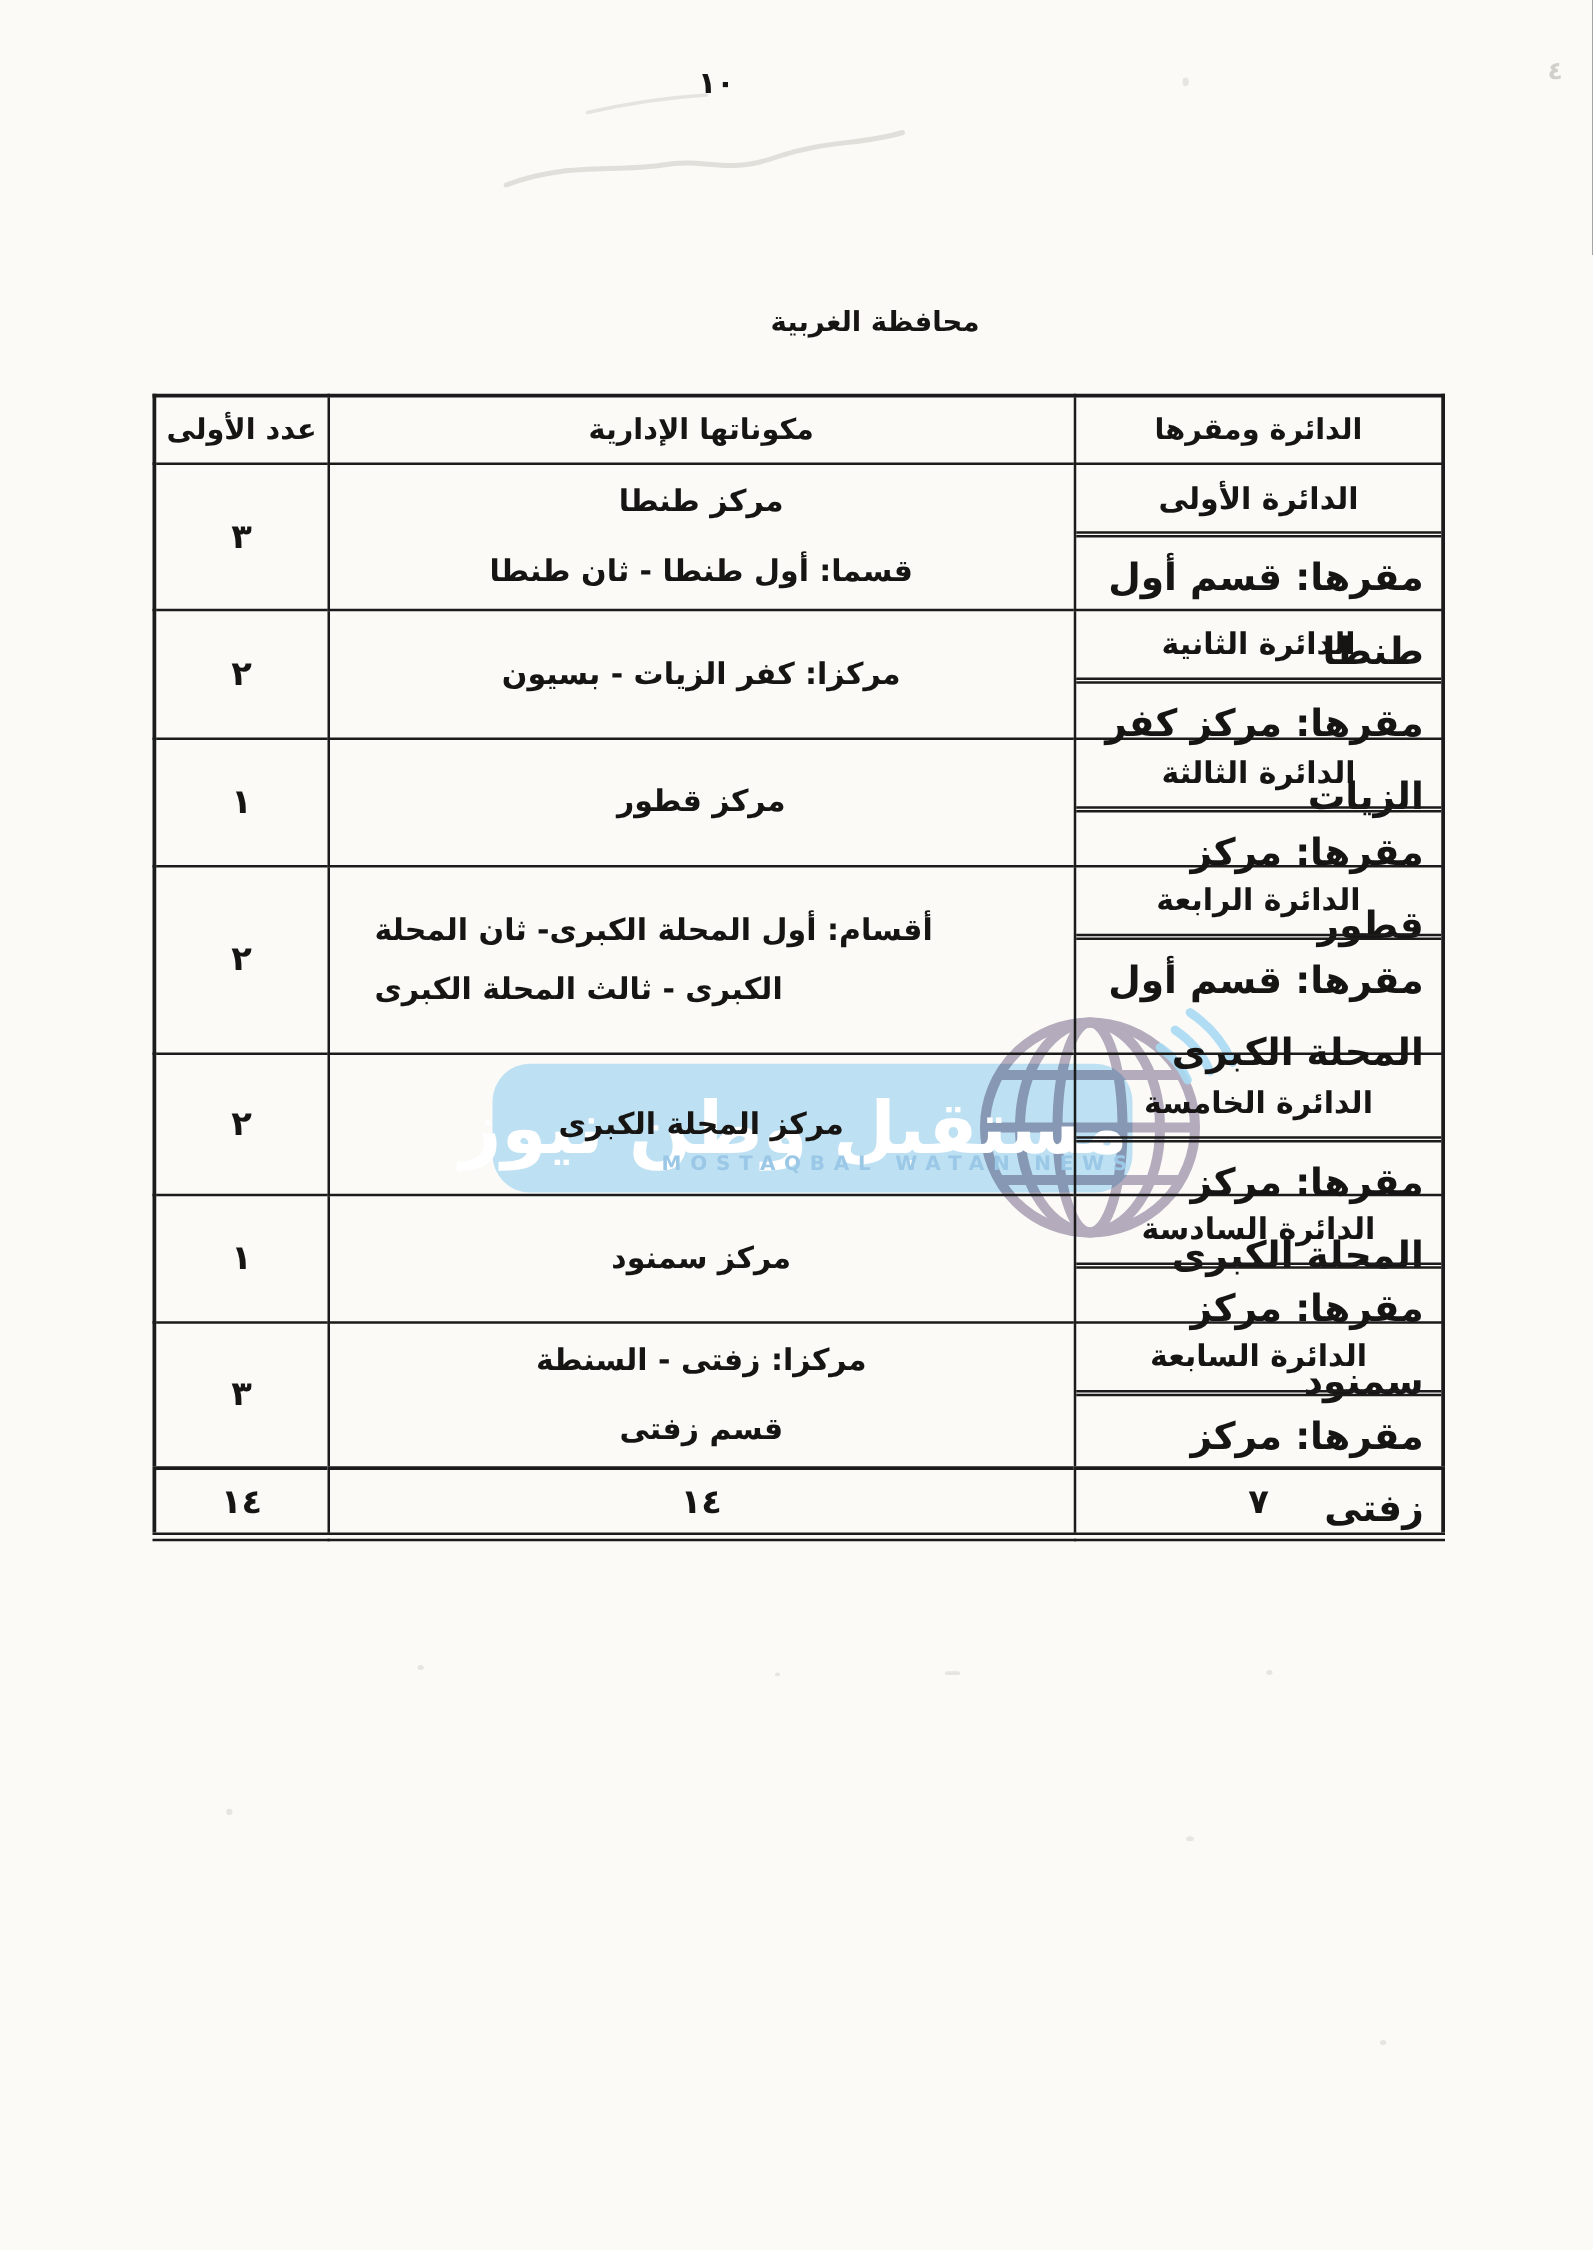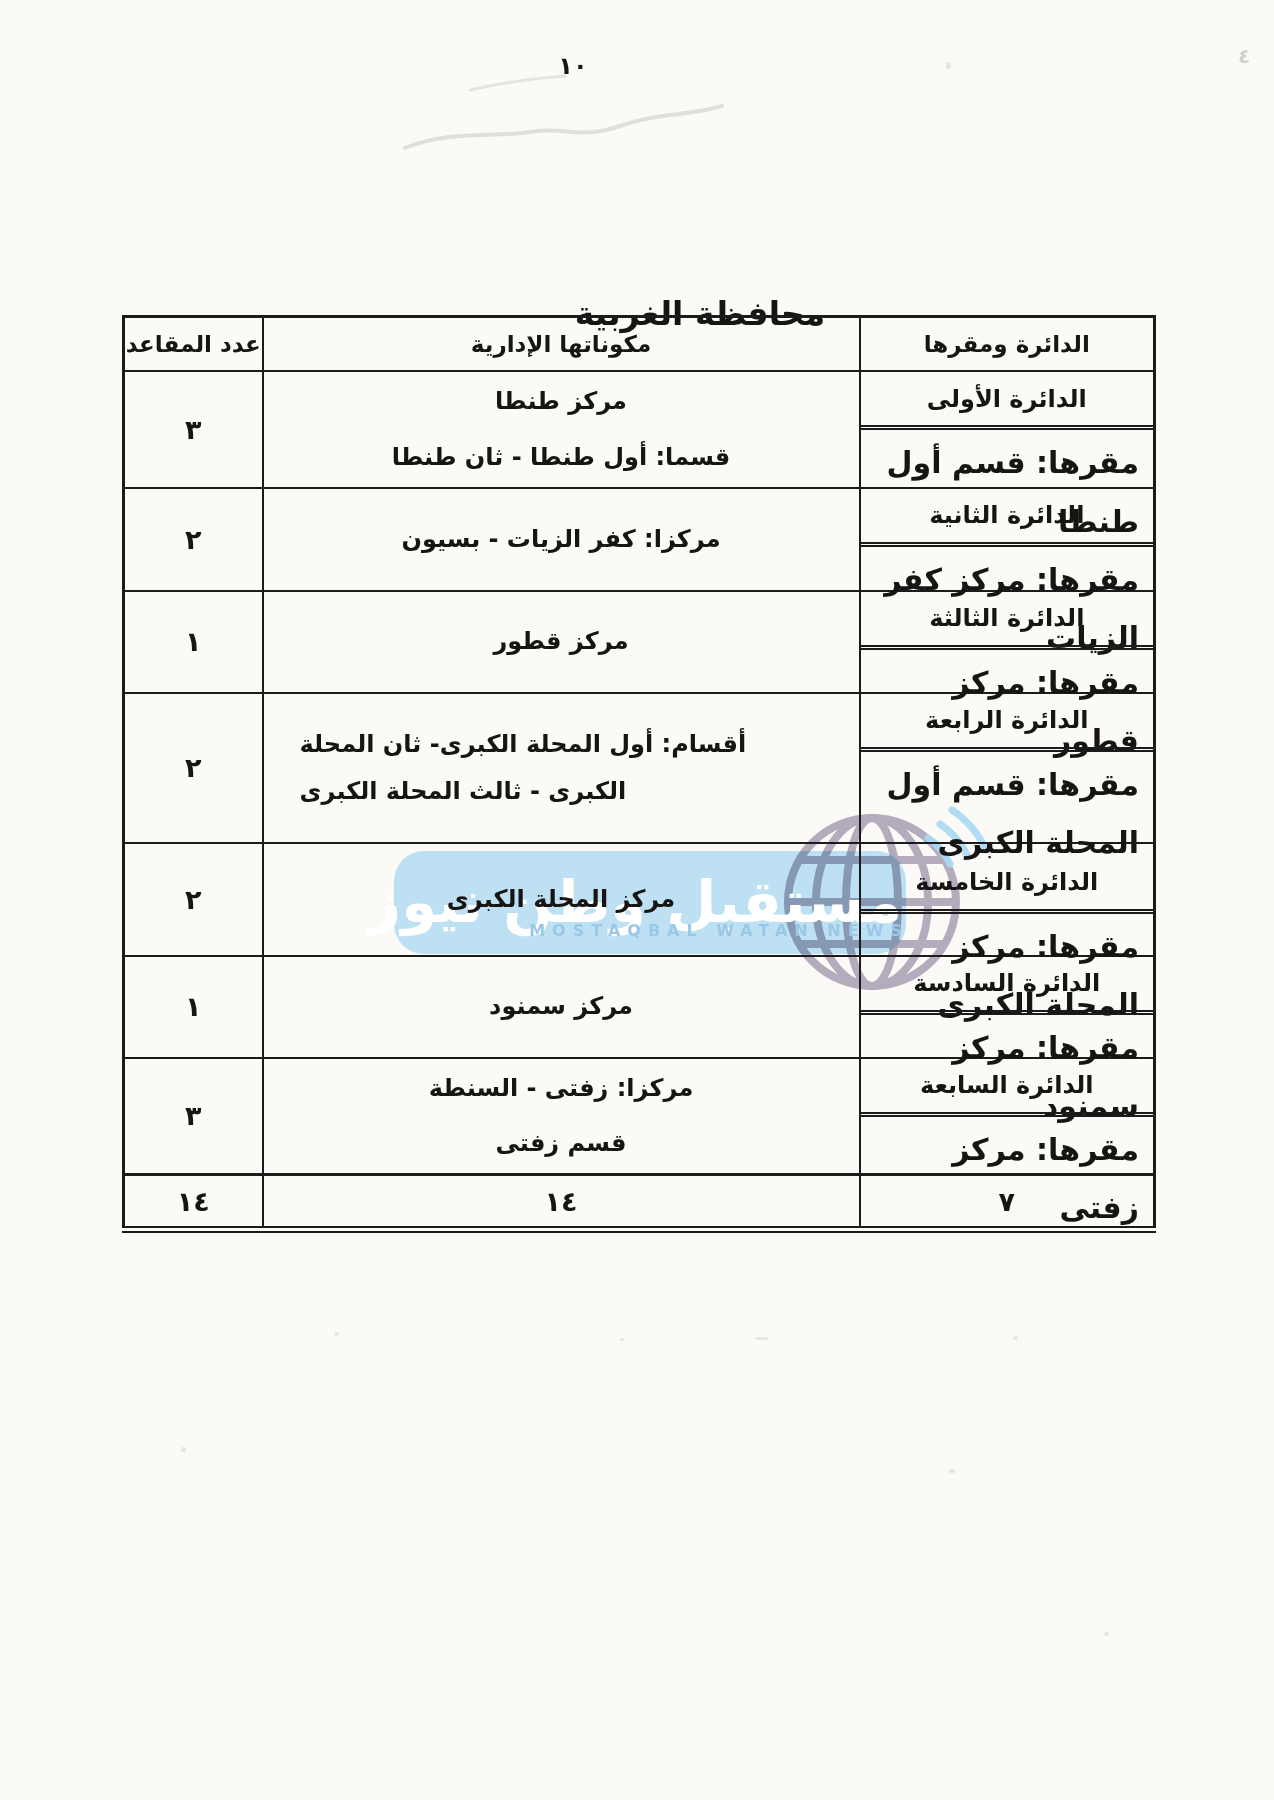--- a/index.html
+++ b/index.html
@@ -10,21 +10,21 @@
     font-family:"DejaVu Sans","Liberation Sans",sans-serif;
     color:#171513;
   }
   
   .page-number{
     position:absolute; left:573px; top:52px; transform:translateX(-50%);
     font-size:24px; font-weight:bold; letter-spacing:2px;
   }
   .doc-title{
     position:absolute; left:700px; top:246px; transform:translateX(-50%);
-    font-size:33px; font-weight:bold; white-space:nowrap;margin-top:48px;
+    font-size:22px; font-weight:bold; white-space:nowrap;
   }
   
   .artifact{position:absolute; pointer-events:none;}
   .scribble{ left:330px; top:60px; opacity:.55; filter:blur(.6px);}
   .speck{ background:#c8c5bf; border-radius:50%; opacity:.4; }
   .faint-glyph{ color:#aba79f; opacity:.5; font-size:20px; font-weight:bold;}
   
   .watermark{position:absolute; left:0; top:0; z-index:1; pointer-events:none;}
   .wm-band{
     position:absolute; left:394px; top:851px; width:512px; height:103px;
@@ -127,21 +127,21 @@
     <table class="gov" dir="rtl">
       <colgroup>
         <col style="width:295px">
         <col style="width:597px">
         <col style="width:139px">
       </colgroup>
       <thead>
         <tr>
           <th>الدائرة ومقرها</th>
           <th>مكوناتها الإدارية</th>
-          <th>عدد المقاعد</th>
+          <th>عدد الأولى</th>
         </tr>
       </thead>
       <tbody>
           <tr style="height: 108px;">
             <td class="district-cell">
               <div class="district-inner" style="height: 104px;">
                 <div class="d-name">الدائرة الأولى</div>
                 <div class="d-hq">مقرها: قسم أول طنطا</div>
               </div>
             </td>

